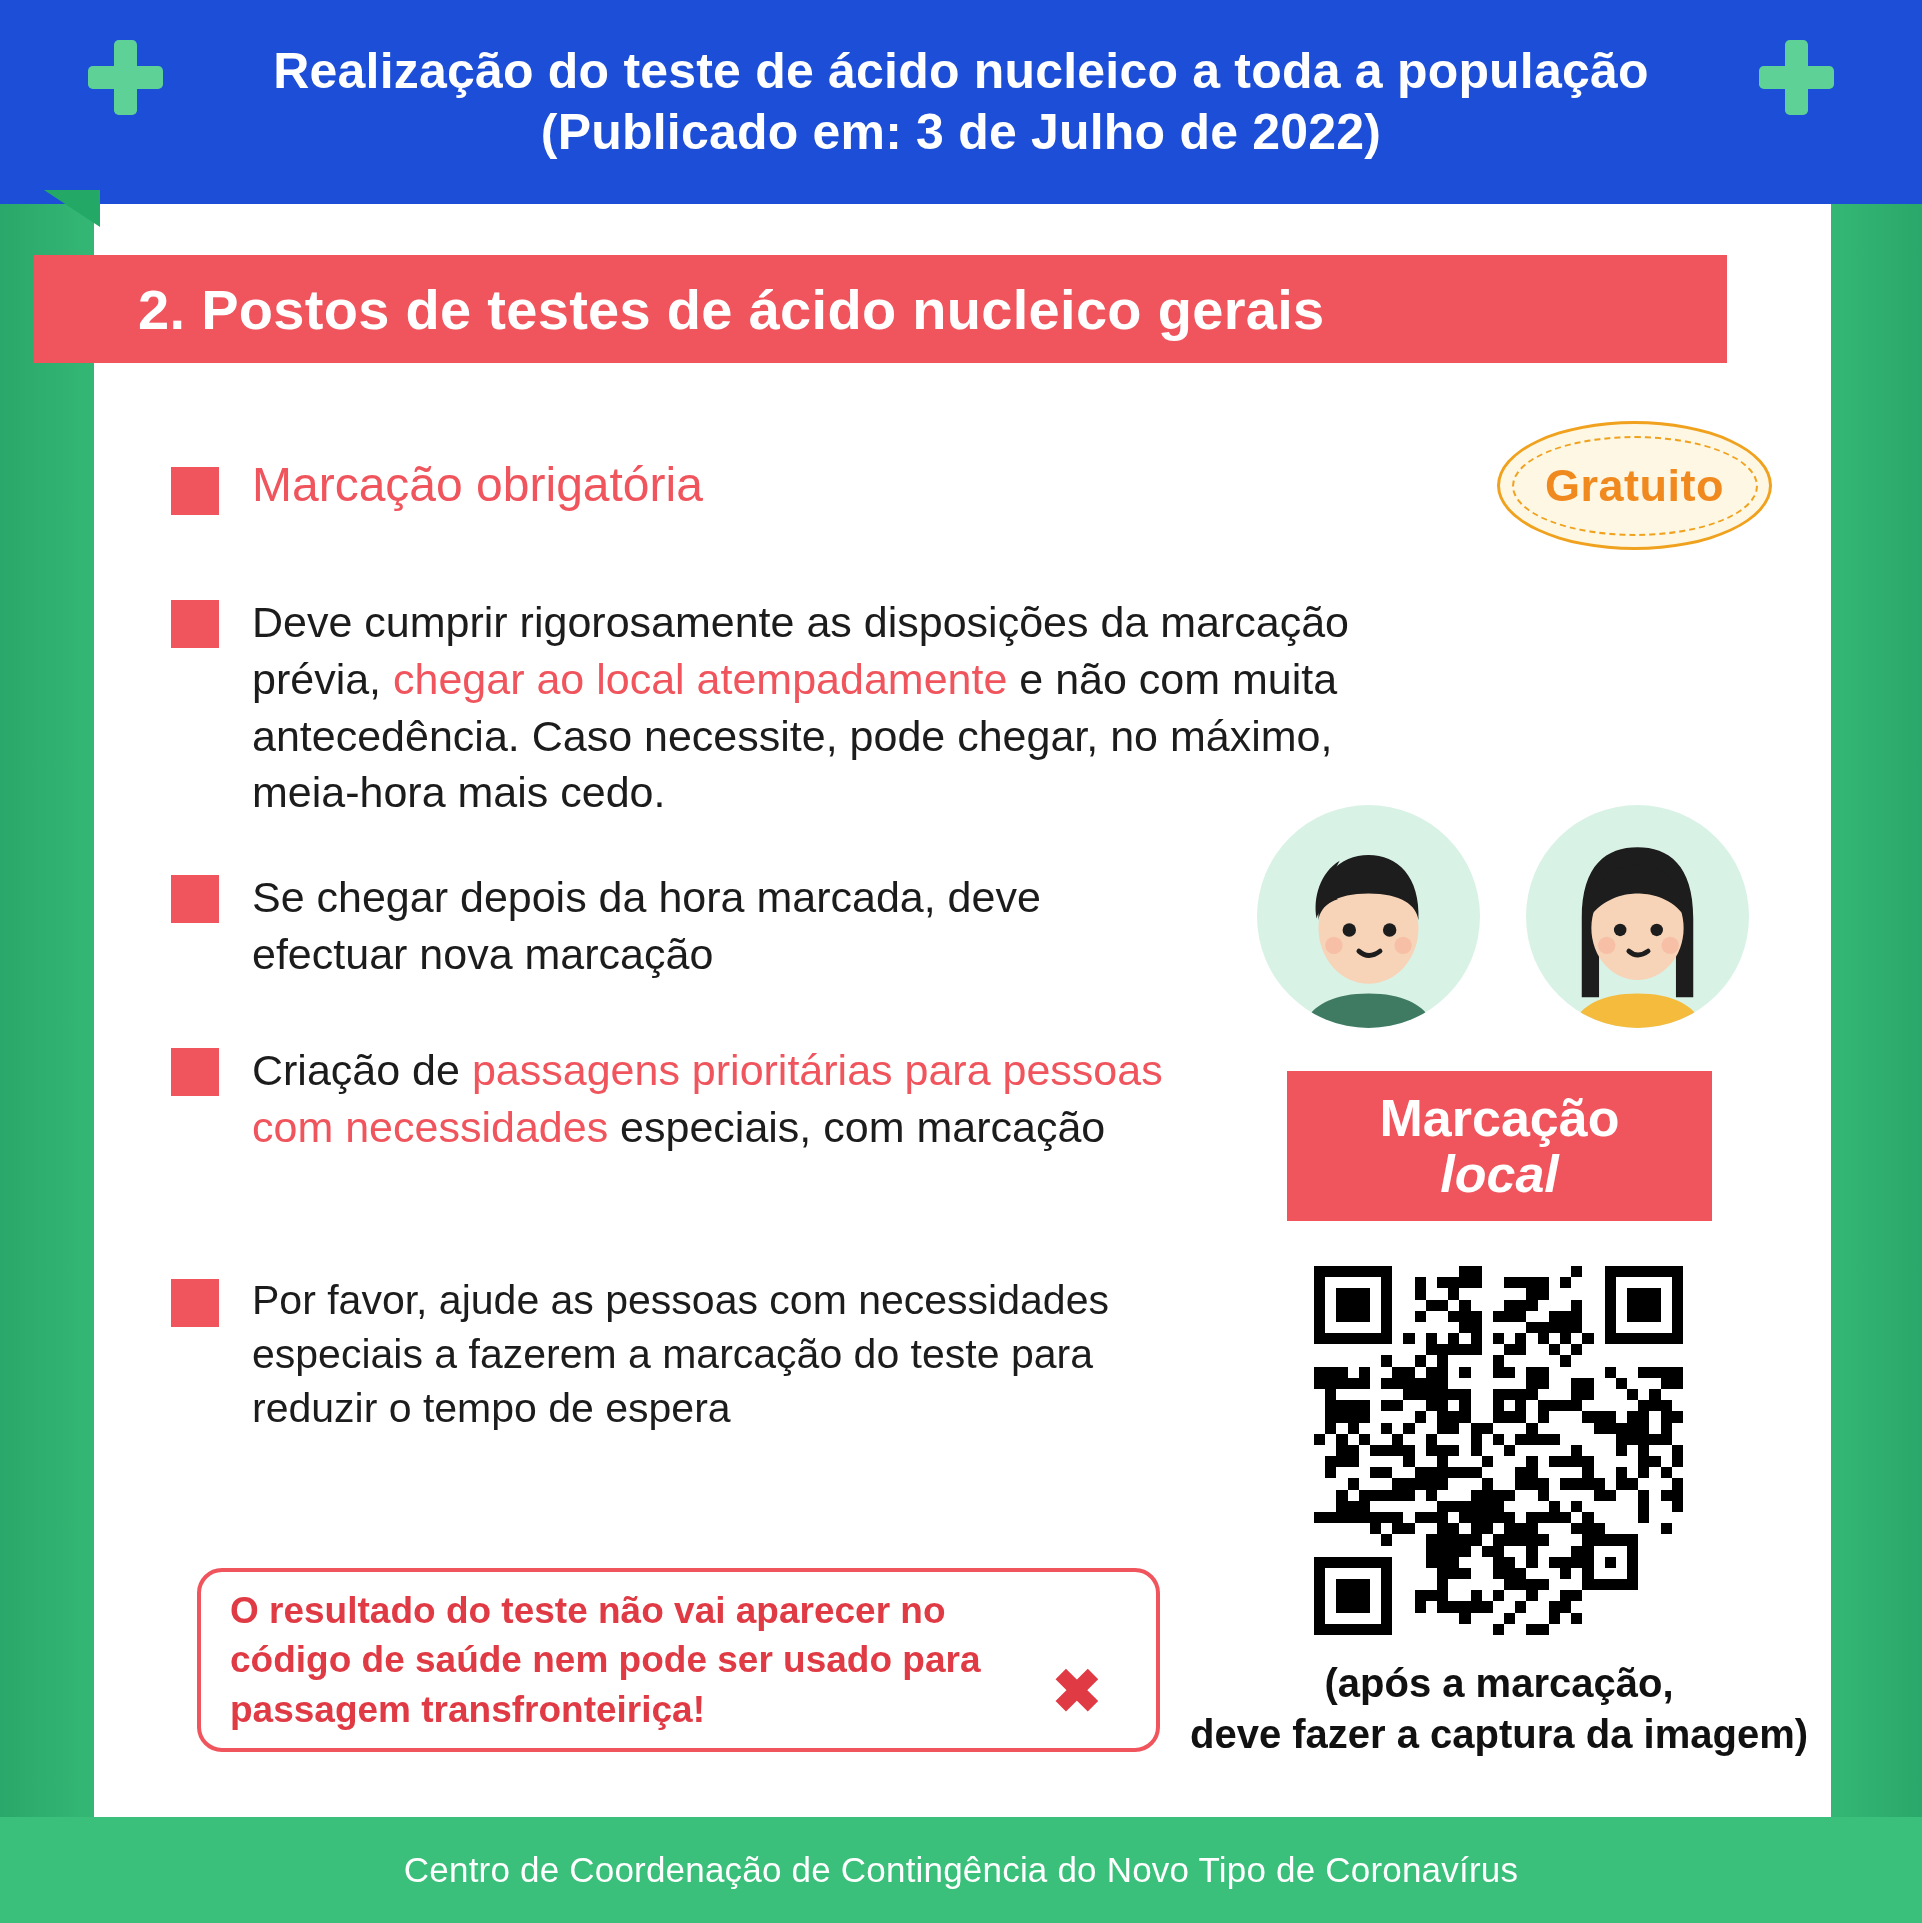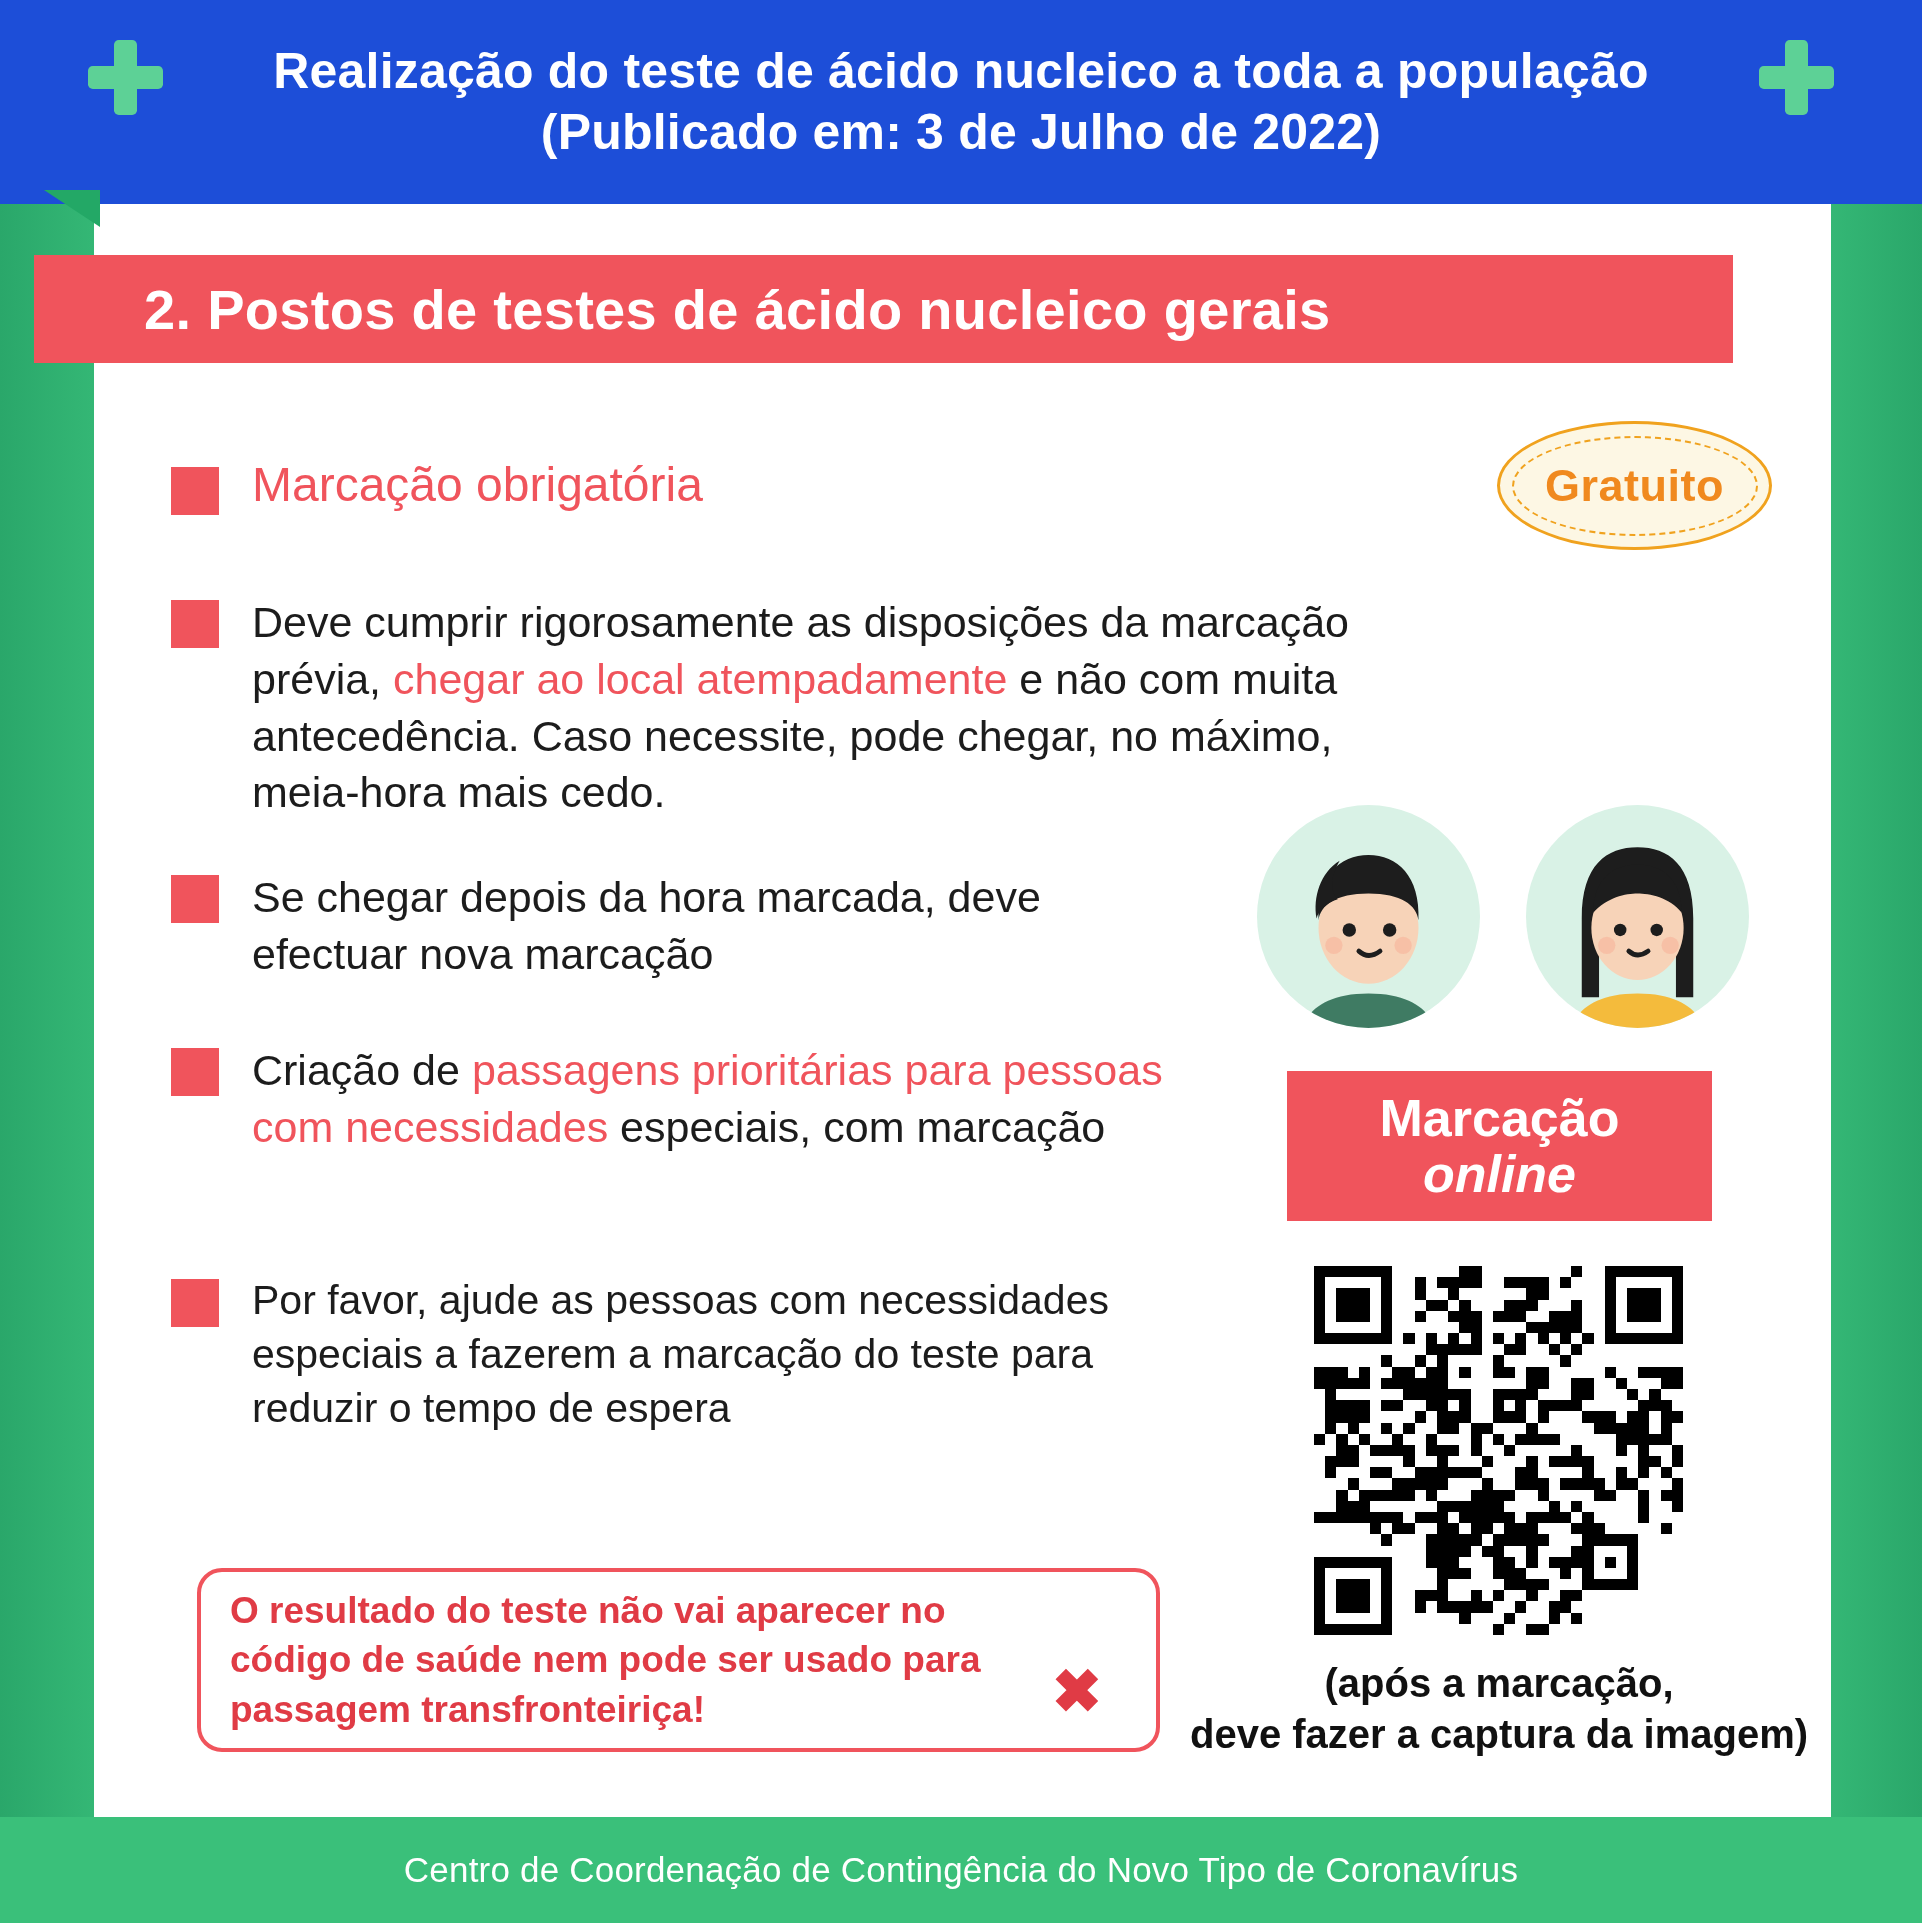--- a/index.html
+++ b/index.html
@@ -86,21 +86,20 @@
   
   .section-banner {
     position: absolute;
     left: 34px;
     top: 255px;
     width: 1693px;
     height: 108px;
     background: #f0545c;
     display: flex;
     align-items: center;
-    padding-left: 6px;
   }
   .section-banner .txt {
     color: #ffffff;
     font-size: 56px;
     font-weight: bold;
     padding-left: 104px;
     letter-spacing: 0.3px;
   }
 
   
@@ -373,21 +372,21 @@
         <circle cx="136" cy="130" r="6.5" fill="#1d1d1d"></circle>
         <path d="M107 152 q9 8 20 0" stroke="#1d1d1d" stroke-width="5" fill="none" stroke-linecap="round"></path>
         <circle cx="84" cy="146" r="9" fill="#f7b9a0" opacity="0.75"></circle>
         <circle cx="150" cy="146" r="9" fill="#f7b9a0" opacity="0.75"></circle>
       </svg>
     </div>
   </div>
 
   <div class="online-box">
     <div class="l1">Marcação</div>
-    <div class="l2">online</div>
+    <div class="l2">local</div>
   </div>
 
   <div class="qr">
     <svg id="qr-svg" width="369" height="369" viewBox="0 0 33 33" shape-rendering="crispEdges" aria-hidden="true">
       <rect width="33" height="33" fill="#ffffff"></rect>
       <g fill="#000000" id="qr-cells">
           <rect x="0" y="0" width="1" height="1"></rect>
           <rect x="1" y="0" width="1" height="1"></rect>
           <rect x="2" y="0" width="1" height="1"></rect>
           <rect x="3" y="0" width="1" height="1"></rect>

